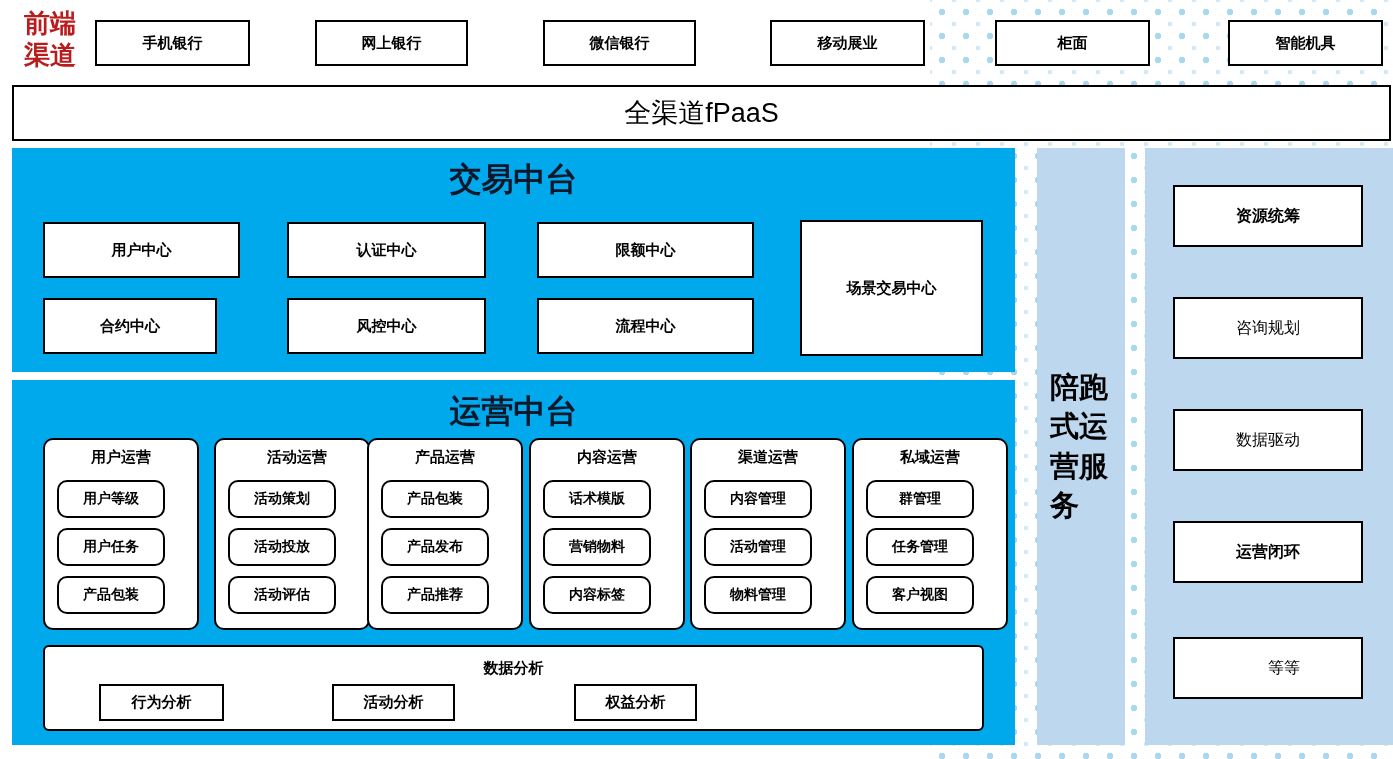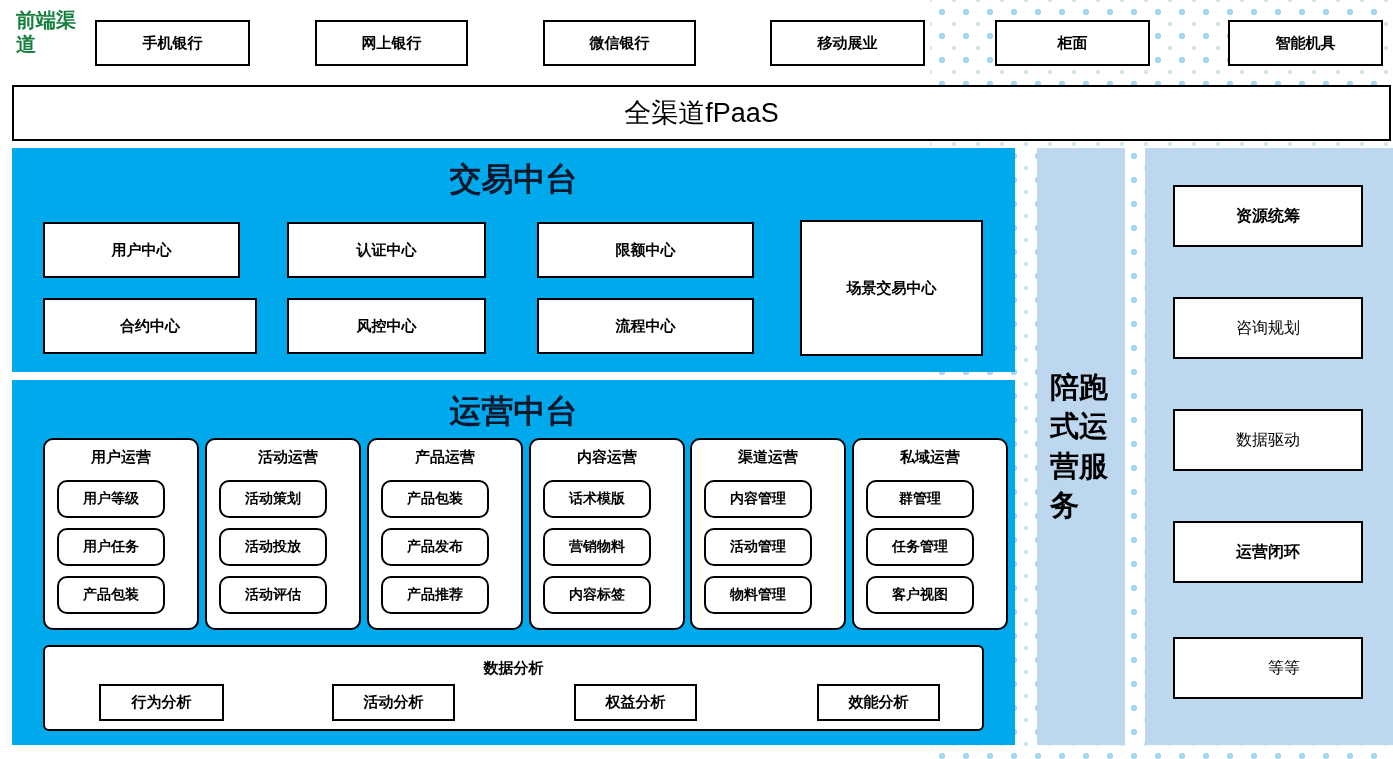--- a/index.html
+++ b/index.html
@@ -6,21 +6,21 @@
   .stage{position:relative;width:1393px;height:759px;background:#ffffff;overflow:hidden;}
 
   
   .dots{position:absolute;left:930px;top:0;width:463px;height:759px;
     background-image:radial-gradient(#a8d8f0 3px, transparent 3.5px),
                      radial-gradient(#cfe9f7 2px, transparent 2.5px);
     background-size:24px 24px,24px 24px;background-position:0 0,12px 12px;}
   .wbox{position:absolute;background:#ffffff;border:2px solid #000;display:flex;align-items:center;justify-content:center;box-sizing:border-box;}
   .bold{font-weight:bold;}
 
-  .corner-label{position:absolute;left:16px;top:8px;width:60px;font-size:20px;font-weight:bold;line-height:1.22;font-family:"Liberation Serif",serif;color:#15803d;word-break:break-all;}
+  .corner-label{position:absolute;left:24px;top:8px;width:60px;font-size:26px;font-weight:bold;line-height:1.22;font-family:"Liberation Serif",serif;color:#b91c1c;word-break:break-all;}
 
   .chan{top:20px;height:46px;font-size:15px;font-weight:bold;}
 
   .fpaas{left:12px;top:85px;width:1379px;height:56px;font-size:27px;font-weight:normal;}
 
   .platform{position:absolute;background:#00a8ec;box-sizing:border-box;}
   .platform-title{text-align:center;font-size:32px;font-weight:bold;color:#0f172a;padding-top:10px;}
 
   .tx-box{font-size:15px;font-weight:bold;}
 
@@ -54,36 +54,36 @@
   <div class="wbox chan" style="left:995px;width:155px;">柜面</div>
   <div class="wbox chan" style="left:1228px;width:155px;">智能机具</div>
 
   <div class="wbox fpaas">全渠道fPaaS</div>
 
   <div class="platform" style="left:12px;top:148px;width:1003px;height:224px;">
     <div class="platform-title">交易中台</div>
     <div class="wbox tx-box" style="left:31px;top:74px;width:197px;height:56px;">用户中心</div>
     <div class="wbox tx-box" style="left:275px;top:74px;width:199px;height:56px;">认证中心</div>
     <div class="wbox tx-box" style="left:525px;top:74px;width:217px;height:56px;">限额中心</div>
-    <div class="wbox tx-box" style="left:31px;top:150px;width:214px;height:56px;">合约中心</div>
+    <div class="wbox tx-box" style="left:31px;top:150px;width:174px;height:56px;">合约中心</div>
     <div class="wbox tx-box" style="left:275px;top:150px;width:199px;height:56px;">风控中心</div>
     <div class="wbox tx-box" style="left:525px;top:150px;width:217px;height:56px;">流程中心</div>
     <div class="wbox tx-box" style="left:788px;top:72px;width:183px;height:136px;">场景交易中心</div>
   </div>
 
   <div class="platform" style="left:12px;top:380px;width:1003px;height:365px;">
     <div class="platform-title">运营中台</div>
 
     <div class="op-col" style="left:31px;">
       <div class="op-col-header">用户运营</div>
       <div class="op-item i0">用户等级</div>
       <div class="op-item i1">用户任务</div>
       <div class="op-item i2">产品包装</div>
     </div>
-    <div class="op-col" style="left:193px;padding-left:10px;">
+    <div class="op-col" style="left:202px;padding-left:10px;">
       <div class="op-col-header">活动运营</div>
       <div class="op-item i0">活动策划</div>
       <div class="op-item i1">活动投放</div>
       <div class="op-item i2">活动评估</div>
     </div>
     <div class="op-col" style="left:355px;">
       <div class="op-col-header">产品运营</div>
       <div class="op-item i0">产品包装</div>
       <div class="op-item i1">产品发布</div>
       <div class="op-item i2">产品推荐</div>
@@ -105,21 +105,20 @@
       <div class="op-item i0">群管理</div>
       <div class="op-item i1">任务管理</div>
       <div class="op-item i2">客户视图</div>
     </div>
 
     <div class="analysis">
       <div class="analysis-title">数据分析</div>
       <div class="analysis-item" style="left:54px;width:125px;">行为分析</div>
       <div class="analysis-item" style="left:287px;width:123px;">活动分析</div>
       <div class="analysis-item" style="left:529px;width:123px;">权益分析</div>
-      <div class="analysis-item" style="left:772px;width:123px;">效能分析</div>
     </div>
   </div>
 
   <div class="band">
     <div class="band-text">陪跑式运营服务</div>
   </div>
 
   <div class="rpanel">
     <div class="rp-item bold" style="top:37px;">资源统筹</div>
     <div class="rp-item" style="top:149px;">咨询规划</div>

